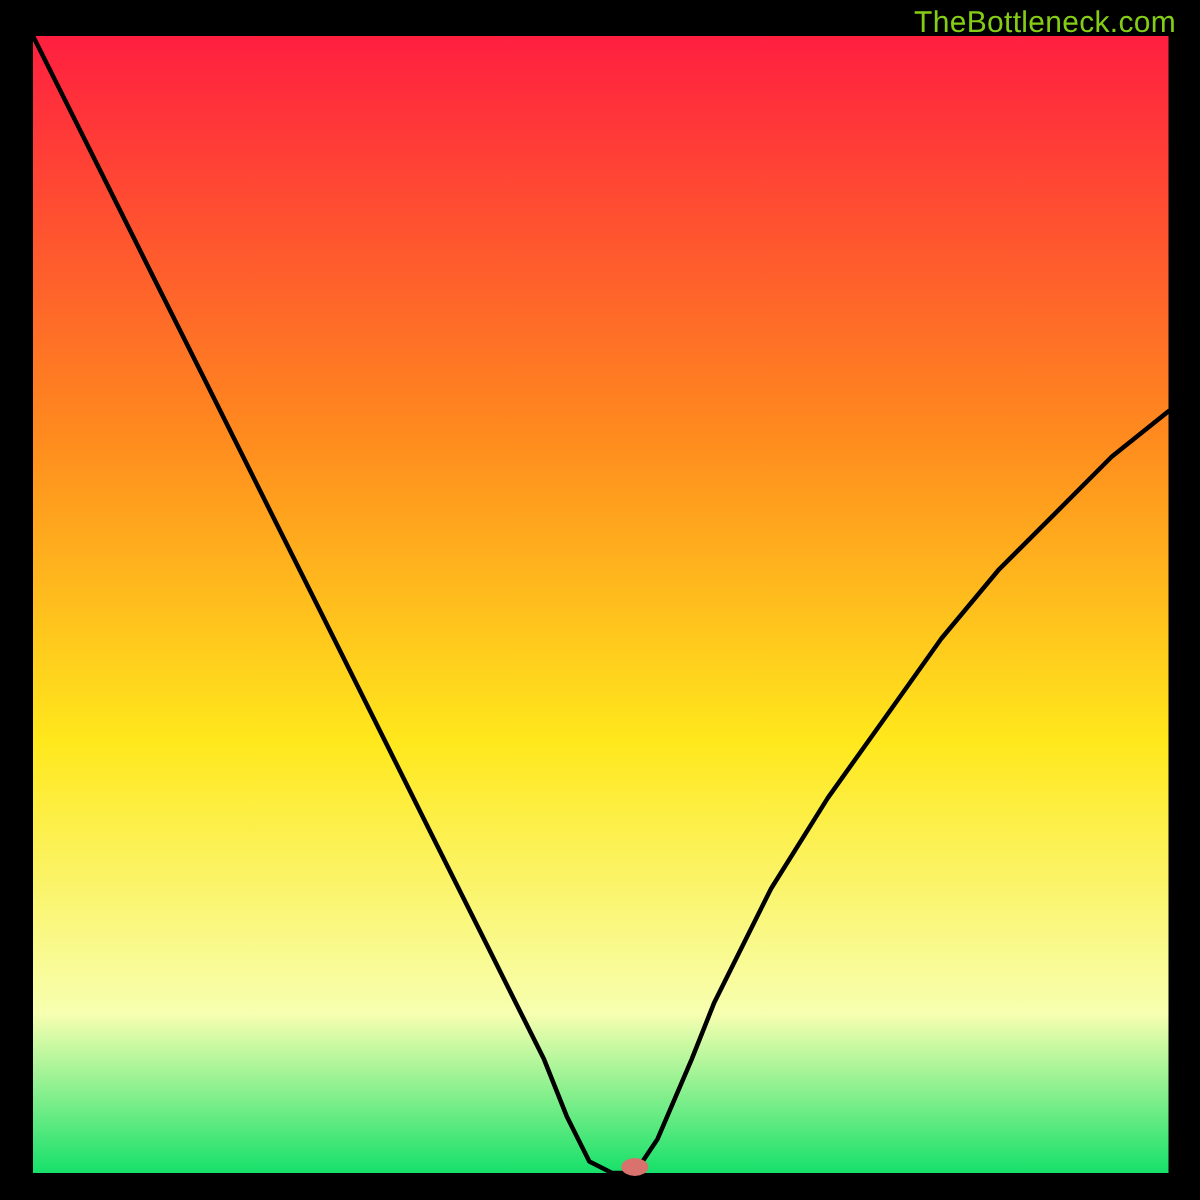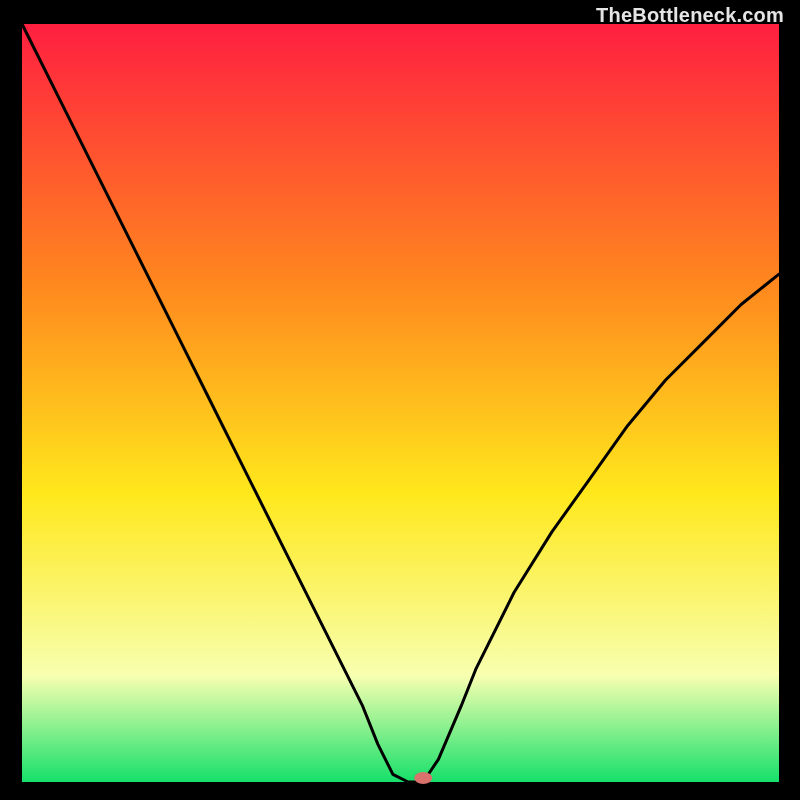--- a/index.html
+++ b/index.html
@@ -14,23 +14,23 @@
   .stage {
     position: relative;
     width: 800px;
     height: 800px;
     background: #000;
   }
   .watermark {
     position: absolute;
     top: 4px;
     right: 16px;
-    color: #e5e5e5;
+    color: #84cc16;
     font-size: 20px;
-    font-weight: 700;
+    font-weight: 400;
     letter-spacing: 0.2px;
     z-index: 5;
   }
   svg {
     position: absolute;
     top: 0;
     left: 0;
   }
 </style>
 </head>

